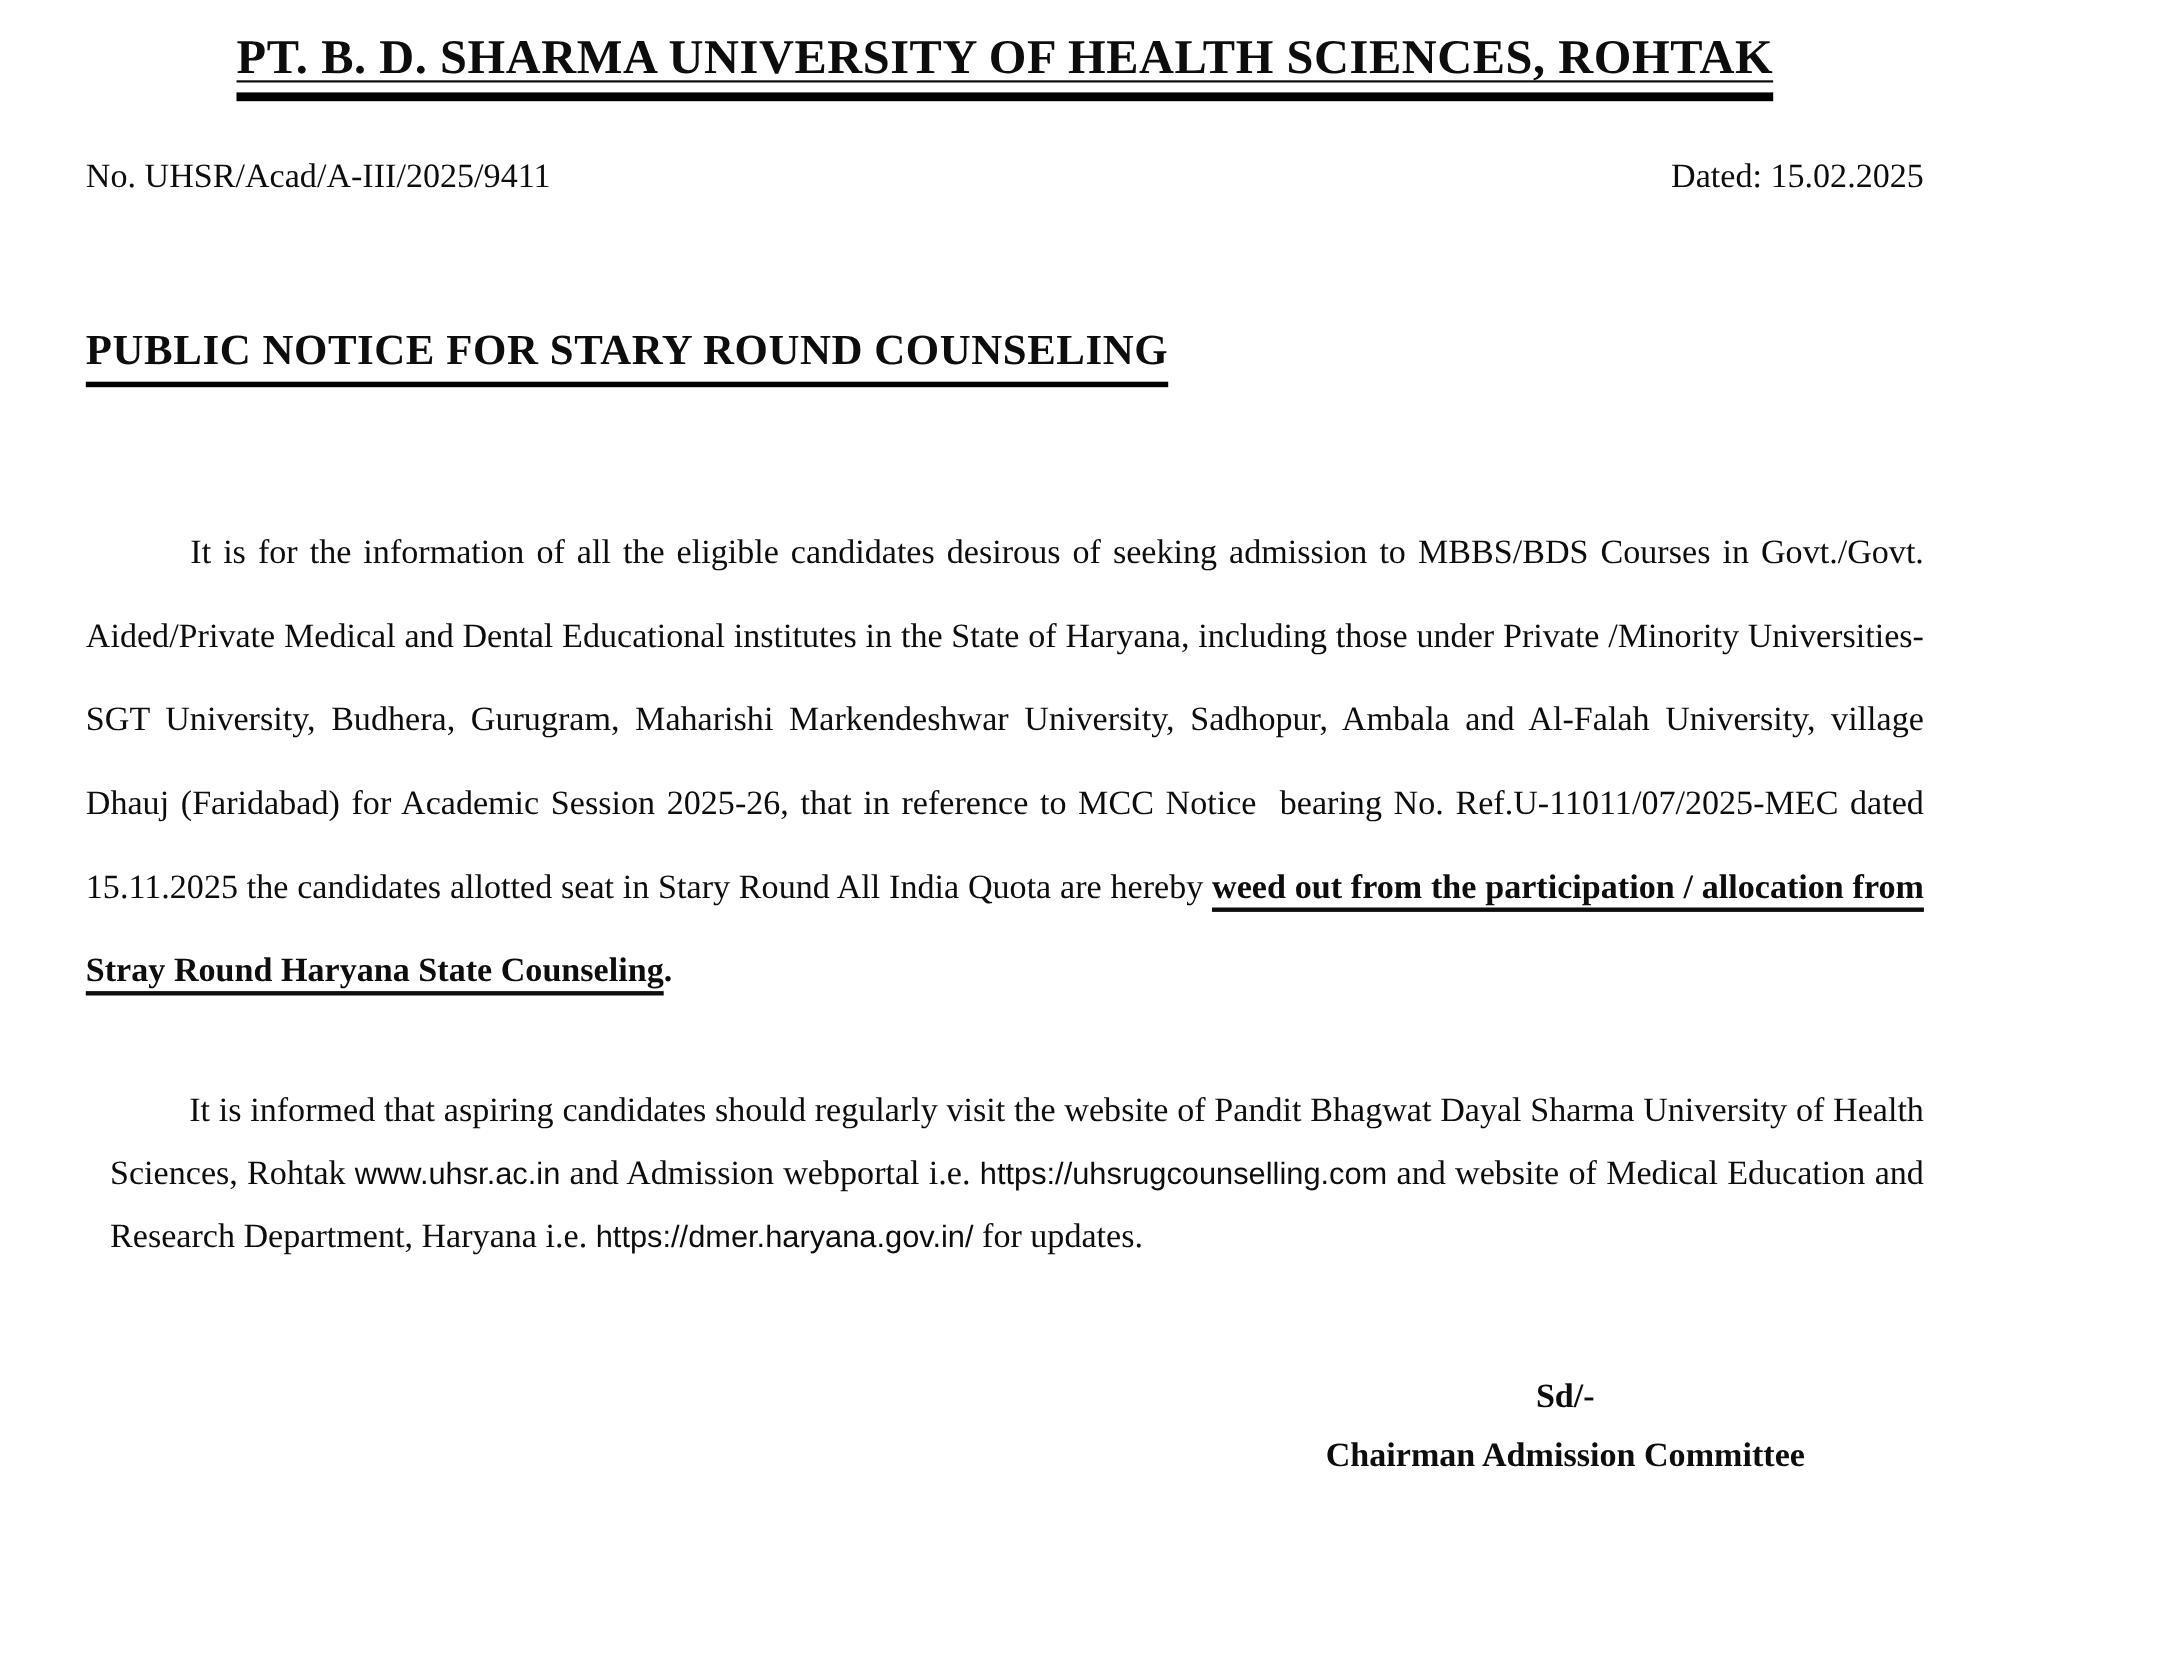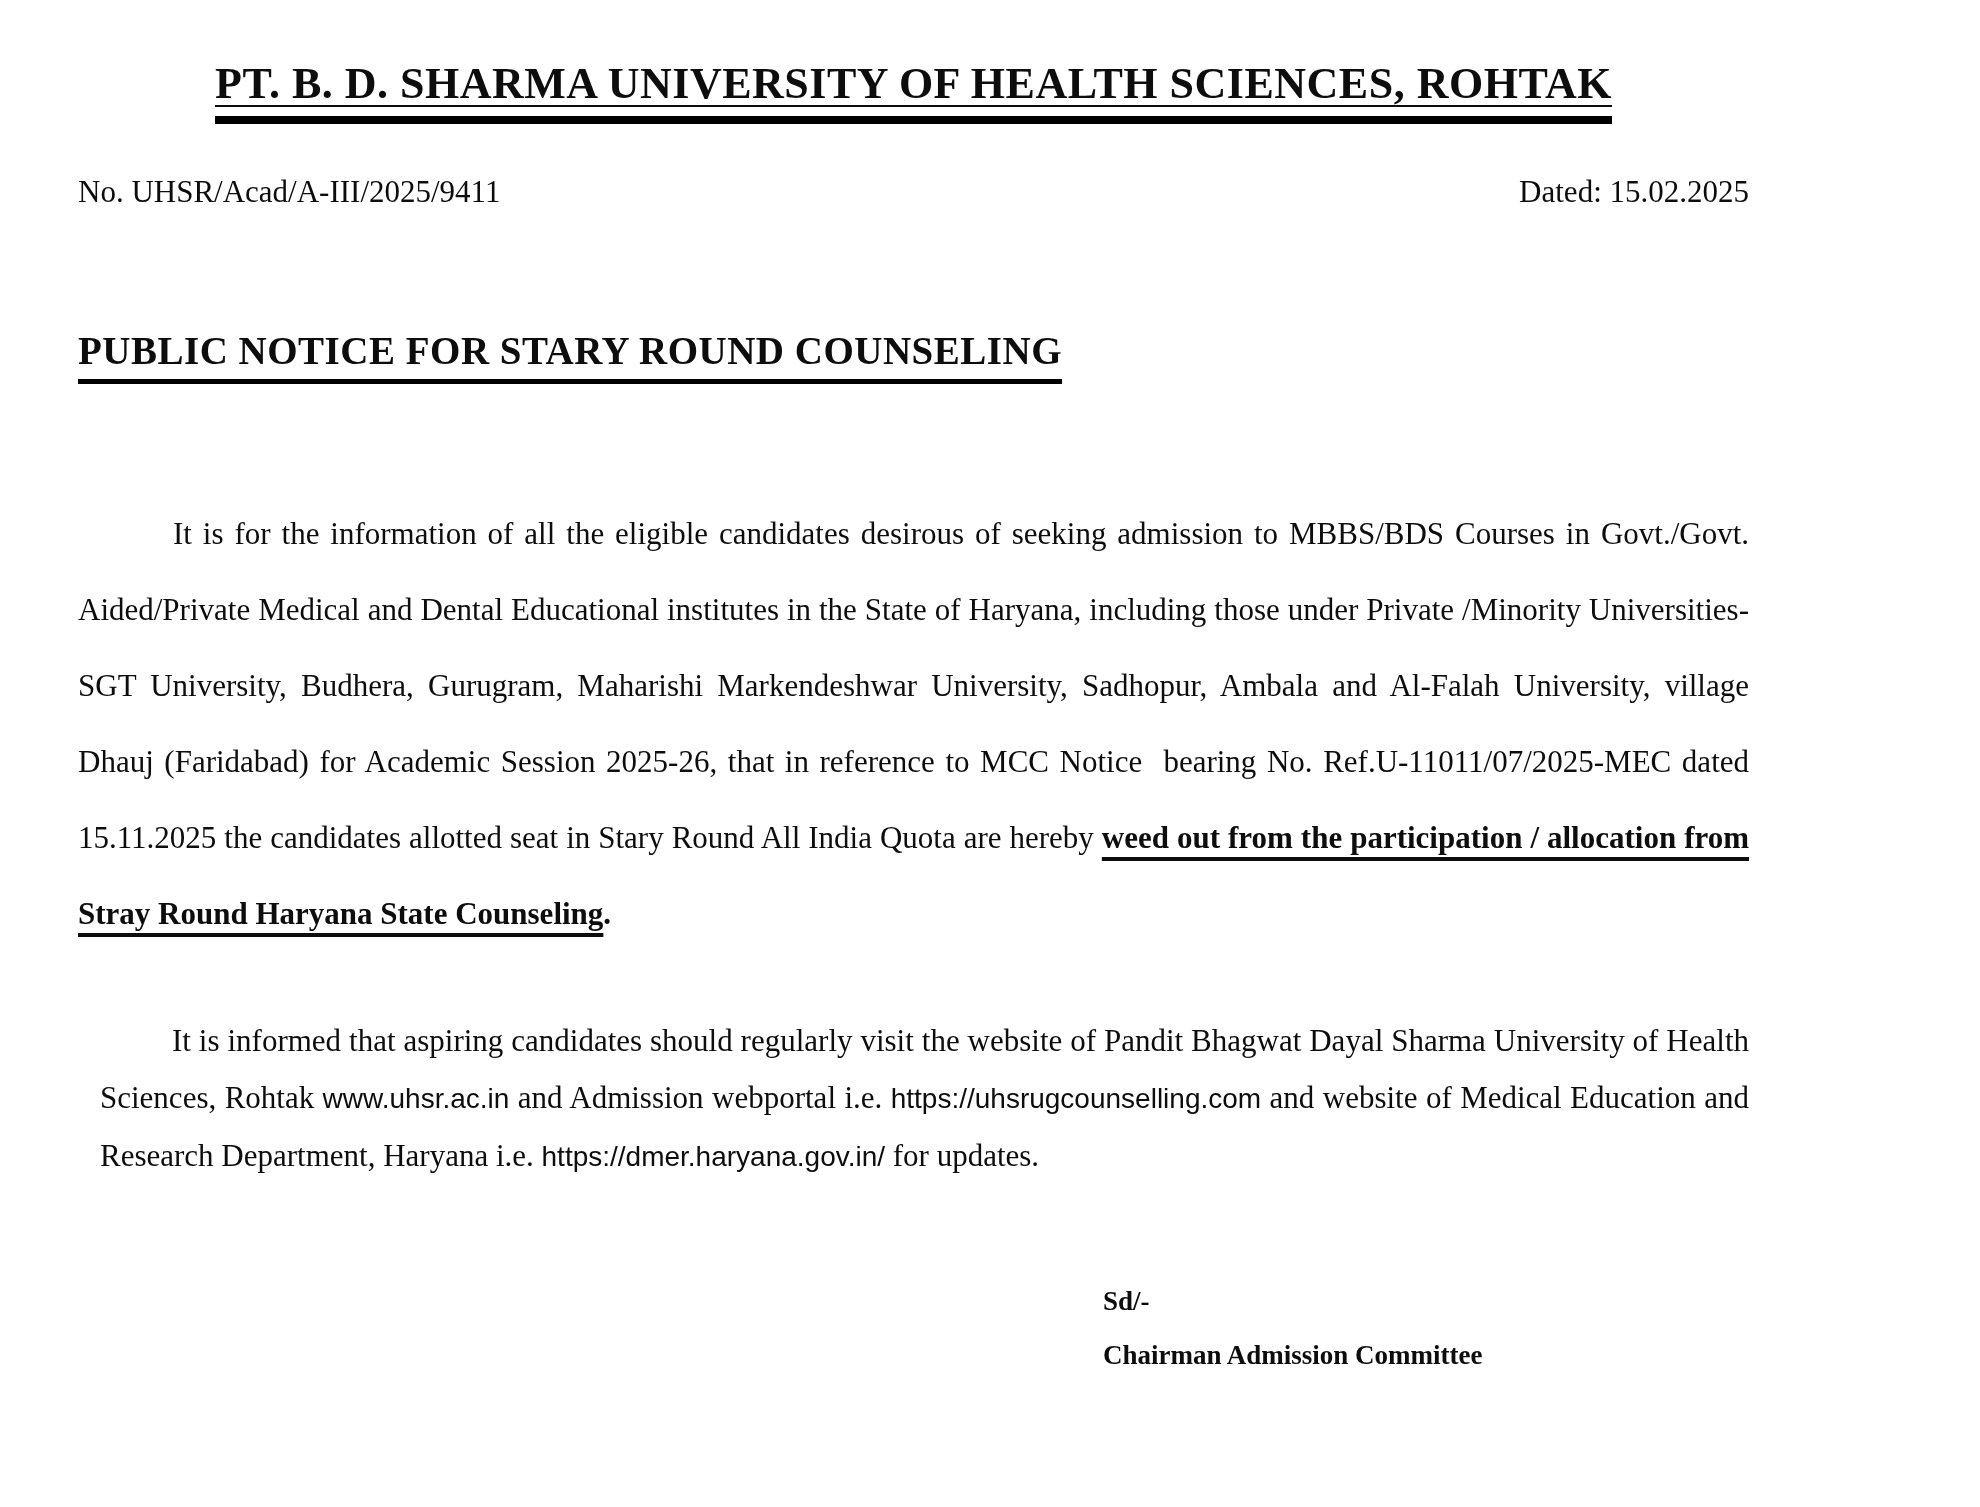--- a/index.html
+++ b/index.html
@@ -8,21 +8,21 @@
     background: #ffffff;
   }
   .page {
     position: relative;
     width: 1912px;
     height: 1507px;
     box-sizing: border-box;
     background: #ffffff;
     color: #0d0d0d;
     font-family: "Liberation Serif", "DejaVu Serif", serif;
-    padding: 58px 163px 30px 78px;
+    padding: 26px 163px 30px 78px;
     overflow: hidden;
   }
   .header-wrap {
     text-align: center;
     margin: 0 0 0 0;
   }
   .university-title {
     display: inline-block;
     font-size: 44px;
     font-weight: bold;
@@ -81,23 +81,23 @@
   }
   .seg-url {
     font-family: "Liberation Sans", "DejaVu Sans", sans-serif;
     font-size: 28px;
   }
   .signature-block {
     width: 640px;
     margin-top: 90px;
     margin-left: auto;
     margin-right: 6px;
-    text-align: left;
+    text-align: center;
     font-weight: bold;
-    font-size: 27px;
+    font-size: 31px;
     line-height: 52px;
   }
   .sd-line {
     margin-bottom: 2px;
   }
 </style>
 </head>
 <body>
 
 <div class="page">

